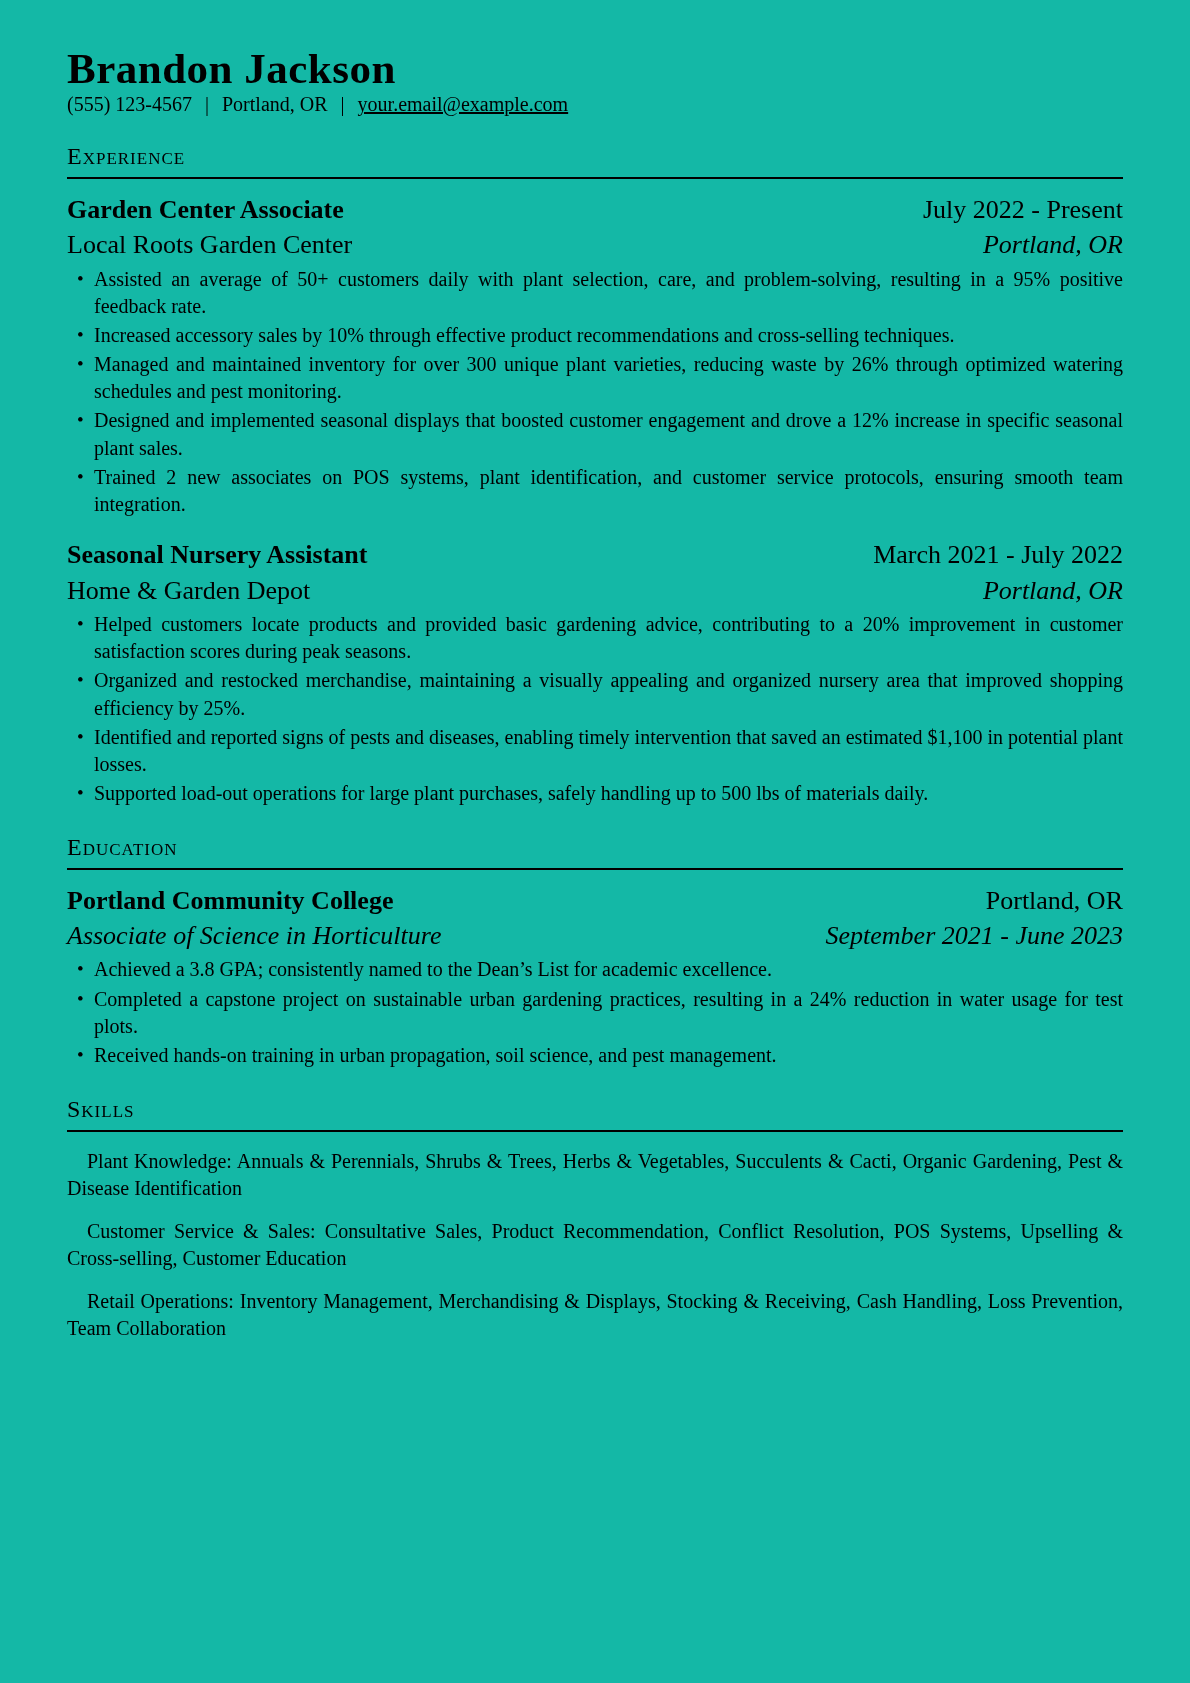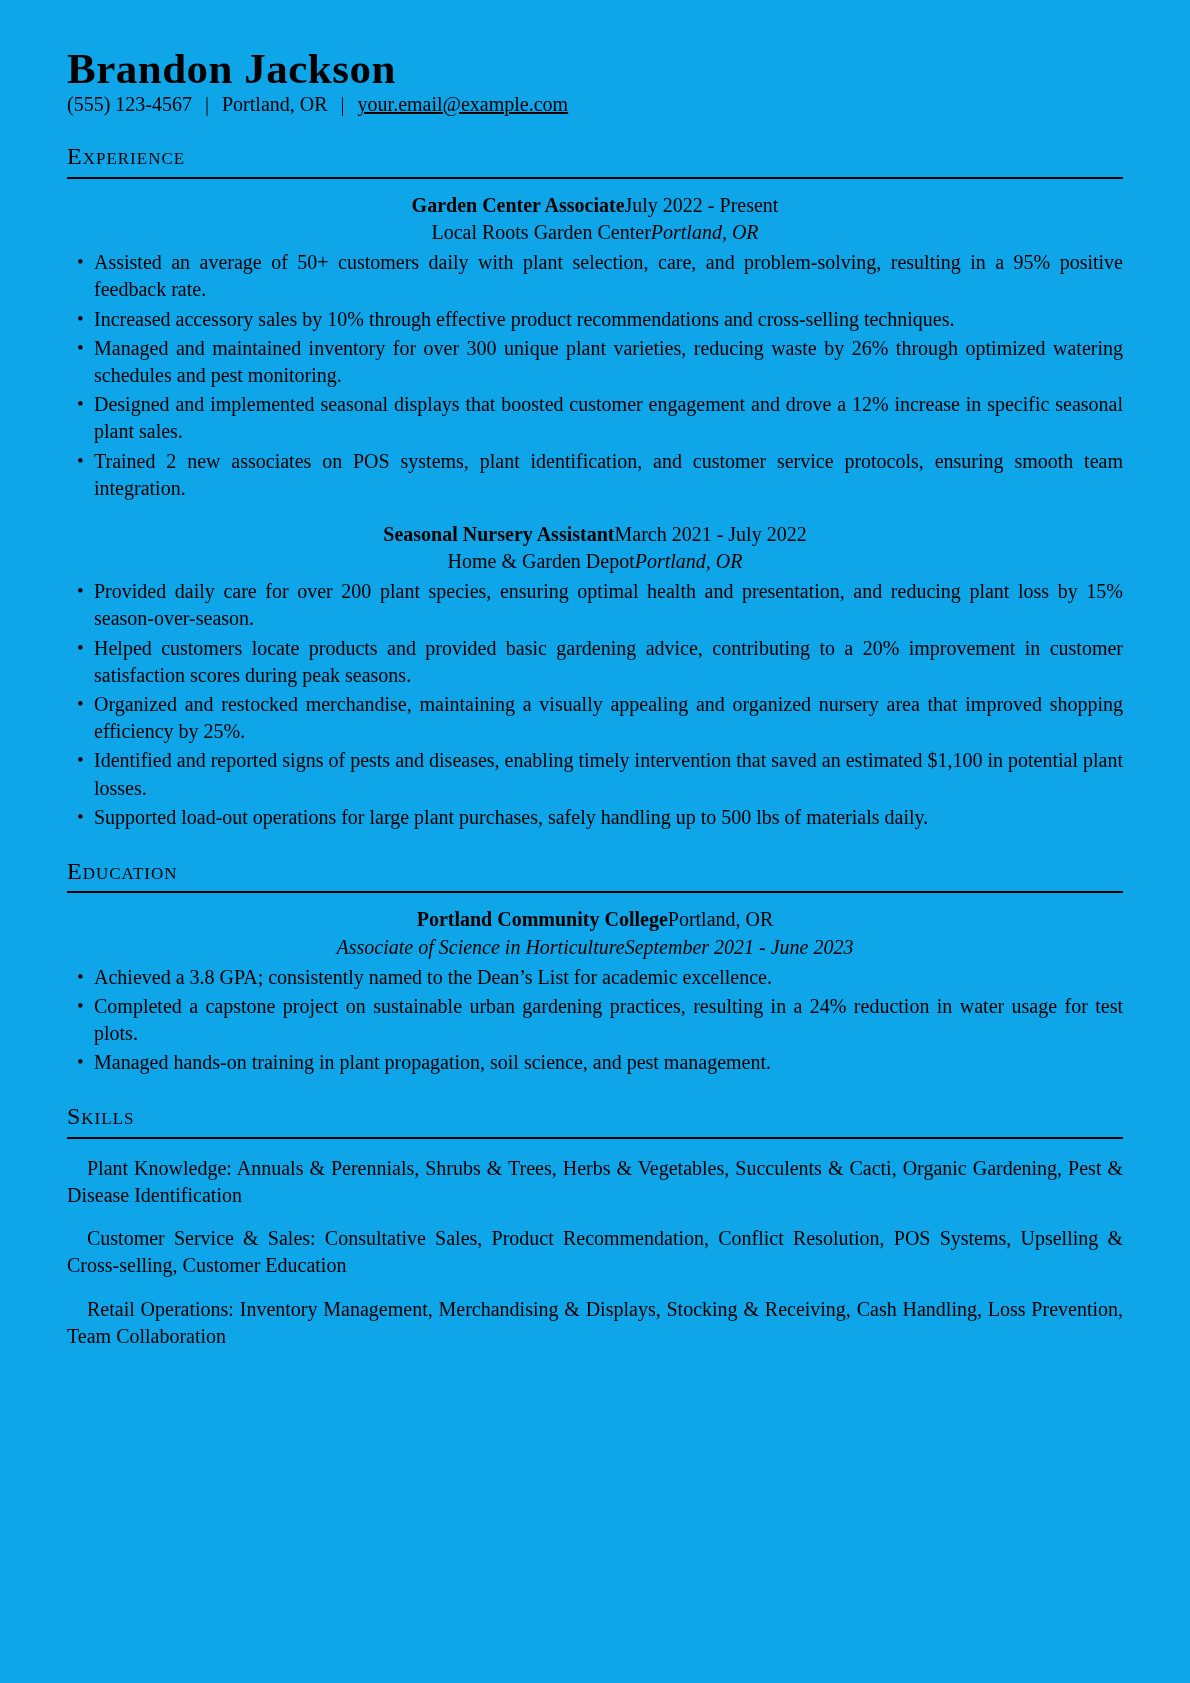--- a/index.html
+++ b/index.html
@@ -5,41 +5,41 @@
   html, body { margin: 0; padding: 0; background: #ffffff; }
   body {
     width: 1190px; height: 1683px;
     font-family: "Liberation Serif", "DejaVu Serif", serif;
     color: #000;
   }
   .page {
     box-sizing: border-box;
     width: 1190px; height: 1683px;
     padding: 44px 67px 0 67px;
-    background: #0ea5e9;
+    background: #14b8a6;
   }
   h1.name {
     margin: 0; font-size: 43px; font-weight: bold;
     letter-spacing: 0.5px; line-height: 1.15;
   }
   .contact { margin-top: 0; font-size: 20px; }
   .contact .sep { margin: 0 13px; }
   .email { text-decoration: underline; color: #000; cursor: pointer; }
   section { margin-top: 27px; }
   h2.sec-title {
     margin: 0; font-size: 24px; font-weight: normal;
     font-variant: small-caps; letter-spacing: 1px;
     border-bottom: 2.5px solid #000; padding-bottom: 7px;
     line-height: 1.1;
   }
   .entry { margin-top: 13px; }
   .entry + .entry { margin-top: 19px; }
   .row {
-    display: flex; justify-content: center;
-    font-size: 20px; line-height: 1.36;
+    display: flex; justify-content: space-between;
+    font-size: 26px; line-height: 1.36;
   }
   .bold { font-weight: bold; }
   .italic { font-style: italic; }
   ul.bullets { margin: 3px 0 0 0; padding: 0 0 0 27px; list-style: none; }
   ul.bullets li {
     position: relative; font-size: 20px; line-height: 1.36;
     text-align: justify; margin-top: 2px;
   }
   ul.bullets li::before {
     content: "\2022"; position: absolute; left: -17px; top: 0;
@@ -87,21 +87,20 @@
     <div class="entry">
       <div class="row">
         <span class="bold">Seasonal Nursery Assistant</span>
         <span>March 2021 - July 2022</span>
       </div>
       <div class="row">
         <span>Home &amp; Garden Depot</span>
         <span class="italic">Portland, OR</span>
       </div>
       <ul class="bullets">
-        <li>Provided daily care for over 200 plant species, ensuring optimal health and presentation, and reducing plant loss by 15% season-over-season.</li>
         <li>Helped customers locate products and provided basic gardening advice, contributing to a 20% improvement in customer satisfaction scores during peak seasons.</li>
         <li>Organized and restocked merchandise, maintaining a visually appealing and organized nursery area that improved shopping efficiency by 25%.</li>
         <li>Identified and reported signs of pests and diseases, enabling timely intervention that saved an estimated $1,100 in potential plant losses.</li>
         <li>Supported load-out operations for large plant purchases, safely handling up to 500 lbs of materials daily.</li>
       </ul>
     </div>
   </section>
 
   <section>
     <h2 class="sec-title">Education</h2>
@@ -111,21 +110,21 @@
         <span class="bold">Portland Community College</span>
         <span>Portland, OR</span>
       </div>
       <div class="row">
         <span class="italic">Associate of Science in Horticulture</span>
         <span class="italic">September 2021 - June 2023</span>
       </div>
       <ul class="bullets">
         <li>Achieved a 3.8 GPA; consistently named to the Dean’s List for academic excellence.</li>
         <li>Completed a capstone project on sustainable urban gardening practices, resulting in a 24% reduction in water usage for test plots.</li>
-        <li>Managed hands-on training in plant propagation, soil science, and pest management.</li>
+        <li>Received hands-on training in urban propagation, soil science, and pest management.</li>
       </ul>
     </div>
   </section>
 
   <section>
     <h2 class="sec-title">Skills</h2>
 
     <p class="skill">
       <span class="skill-label">Plant Knowledge:</span>
       <span>Annuals &amp; Perennials, Shrubs &amp; Trees, Herbs &amp; Vegetables, Succulents &amp; Cacti, Organic Gardening, Pest &amp; Disease Identification</span>

